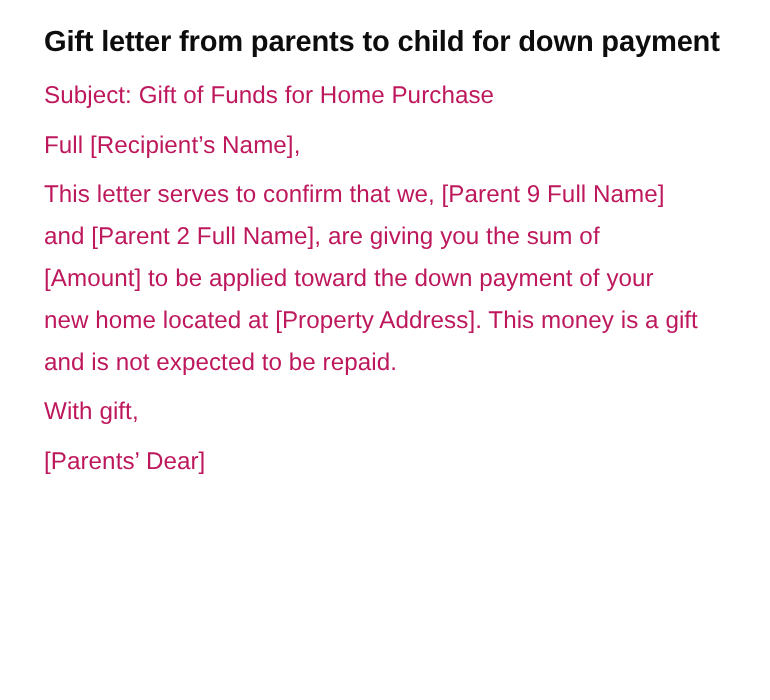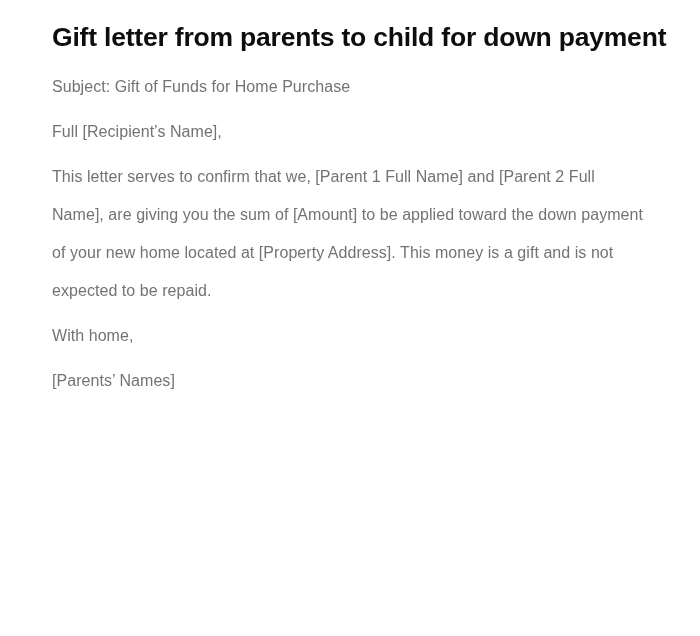--- a/index.html
+++ b/index.html
@@ -16,59 +16,59 @@
     overflow: hidden;
   }
   .page {
     box-sizing: border-box;
     width: 700px;
     height: 636px;
     background: #ffffff;
     padding: 0;
   }
   .doc {
-    padding-left: 52px;
+    padding-left: 40px;
     padding-right: 27px;
     padding-top: 20px;
   }
   .doc-title {
     font-size: 26.5px;
     font-weight: bold;
     line-height: 34px;
     letter-spacing: -0.2px;
     color: #0d0d0d;
     margin: 0 0 14px 0;
     white-space: nowrap;
   }
   .para {
-    font-size: 16px;
+    font-size: 22px;
     font-weight: normal;
     line-height: 38px;
-    color: #737373;
+    color: #be185d;
     margin: 0 0 7px 0;
     max-width: 596px;
     letter-spacing: 0.05px;
   }
   .para:last-child {
     margin-bottom: 0;
   }
 </style>
 </head>
 <body>
 
 <div class="page">
   <div class="doc">
 
     <h1 class="doc-title">Gift letter from parents to child for down payment</h1>
 
     <p class="para">Subject: Gift of Funds for Home Purchase</p>
 
     <p class="para">Full [Recipient’s Name],</p>
 
-    <p class="para">This letter serves to confirm that we, [Parent 1 Full Name] and [Parent 2 Full Name], are giving you the sum of [Amount] to be applied toward the down payment of your new home located at [Property Address]. This money is a gift and is not expected to be repaid.</p>
+    <p class="para">This letter serves to confirm that we, [Parent 9 Full Name] and [Parent 2 Full Name], are giving you the sum of [Amount] to be applied toward the down payment of your new home located at [Property Address]. This money is a gift and is not expected to be repaid.</p>
 
 
-    <p class="para">With home,</p>
+    <p class="para">With gift,</p>
 
-    <p class="para">[Parents’ Names]</p>
+    <p class="para">[Parents’ Dear]</p>
 
   </div>
 </div>
 
 </body></html>

